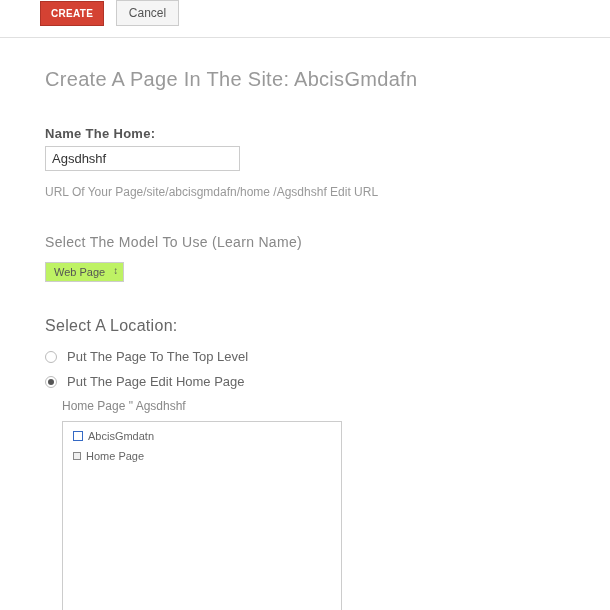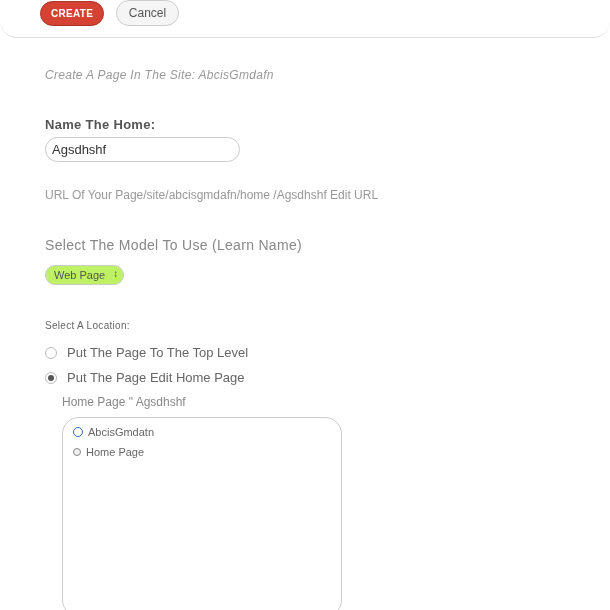--- a/index.html
+++ b/index.html
@@ -1,15 +1,15 @@
 <!DOCTYPE html>
 <html><head>
   <meta charset="utf-8">
   <style>
-    * { box-sizing: border-box; margin: 0; padding: 0; border-radius: 17px; }
+    * { box-sizing: border-box; margin: 0; padding: 0; }
     body {
       width: 610px;
       height: 610px;
       font-family: Arial, sans-serif;
       font-size: 13px;
       color: #555;
       background: #fff;
     }
     .top-bar {
       padding: 0 0 12px 40px;
@@ -37,45 +37,44 @@
       padding: 5px 12px;
       margin-left: 8px;
       display: inline-block;
       vertical-align: middle;
       cursor: pointer;
     }
     .content {
       padding: 30px 40px 20px 45px;
     }
     .page-title {
-      font-size: 12px;
+      font-size: 20px;
       color: #999;
       font-weight: normal;
       margin-bottom: 35px;
       letter-spacing: 0.3px;
-      font-style: italic;
     }
     .field-label {
       font-size: 13px;
       color: #555;
       font-weight: bold;
       margin-bottom: 5px;
       letter-spacing: 0.3px;
     }
     .text-input {
       width: 195px;
       padding: 4px 6px;
       border: 1px solid #ccc;
       font-size: 13px;
       color: #333;
     }
     .url-line {
       font-size: 12px;
       color: #999;
-      margin-top: 26px;
+      margin-top: 14px;
     }
     .section {
       margin-top: 35px;
     }
     .section-title {
       font-size: 14px;
       color: #888;
       letter-spacing: 0.3px;
       margin-bottom: 12px;
     }
@@ -91,21 +90,21 @@
     }
     .select-wrap::after {
       content: "\2195";
       position: absolute;
       right: 5px;
       top: 2px;
       font-size: 10px;
       color: #555;
     }
     .loc-title {
-      font-size: 10px;
+      font-size: 16px;
       color: #666;
       margin-bottom: 14px;
       letter-spacing: 0.3px;
     }
     .radio-row {
       margin-bottom: 10px;
       display: flex;
       align-items: center;
     }
     .radio-circle {

